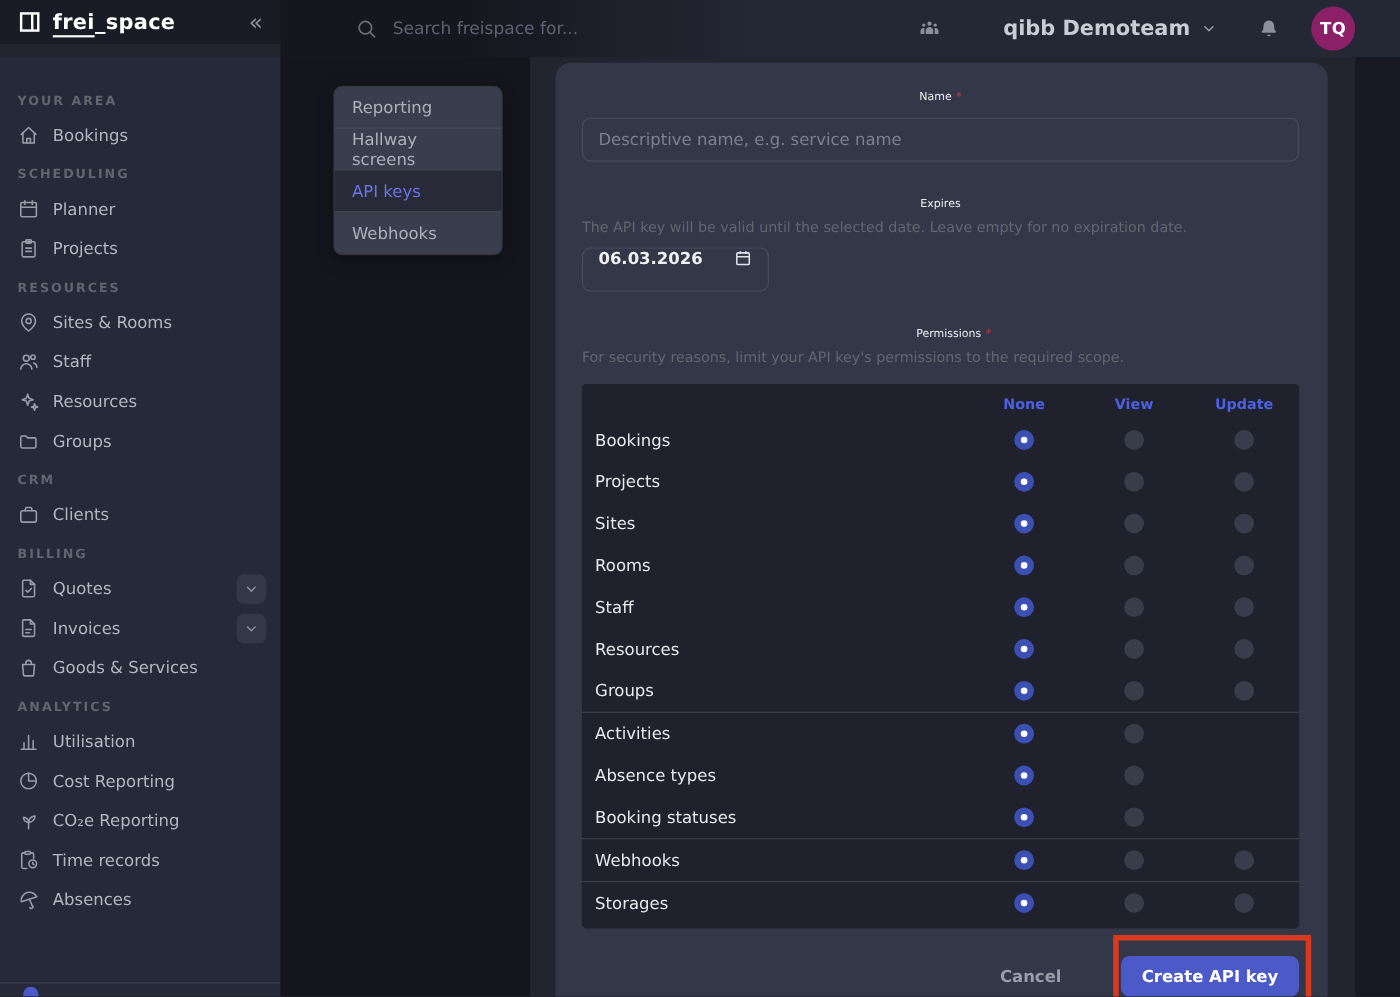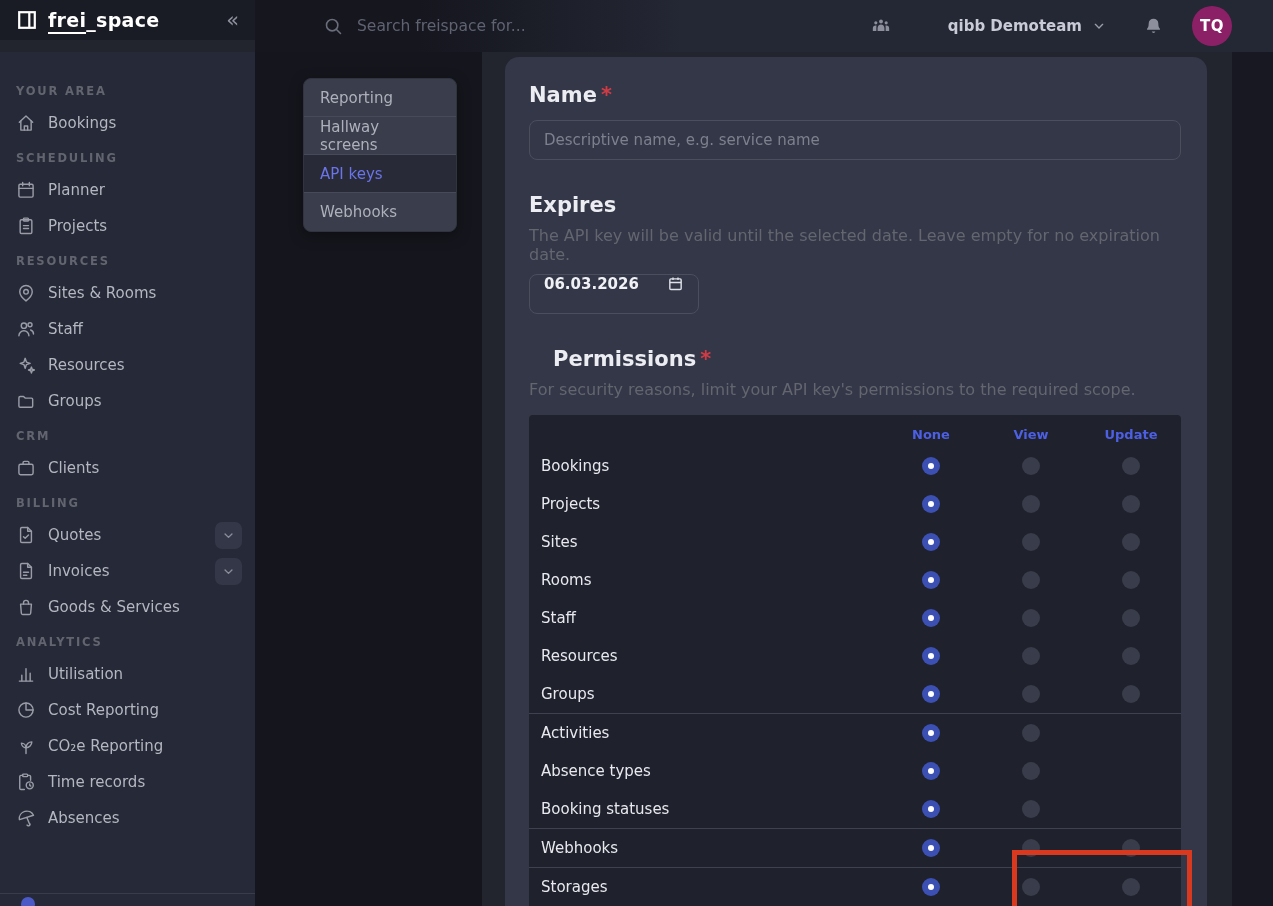--- a/index.html
+++ b/index.html
@@ -26,21 +26,21 @@
     background:linear-gradient(90deg,#15161e 0%,#15161e 16%,#242734 42%,#242734 100%);
     padding-left:68px; padding-right:41px;
   }
   .search-wrap { display:flex; align-items:center; gap:14px; color:#6a6d7a; flex:1; }
   .search-input {
     background:transparent; border:none; outline:none; color:#c9ccd6;
     font-family:inherit; font-size:15.5px; width:320px;
   }
   .search-input::placeholder { color:#5f6270; }
   .team-select { display:flex; align-items:center; gap:9px; color:#8d909c; cursor:pointer; margin-right:36px; }
-  .team-name { color:#c9ccd6; font-size:15px; font-weight:600;margin-left:48px; }
+  .team-name { color:#c9ccd6; font-size:19px; font-weight:600;margin-left:48px; }
   .team-select .chev { color:#9a9da8; }
   .bell { color:#8d909c; cursor:pointer; margin-right:28px; }
   .avatar {
     width:40px; height:40px; border-radius:50%; background:#8b2066; color:#fff;
     font-size:15px; font-weight:700; display:flex; align-items:center; justify-content:center;
     letter-spacing:.5px; cursor:pointer; flex-shrink:0;
   }
 
   
   .sidebar {
@@ -79,23 +79,23 @@
   .settings-item:last-child { border-bottom:none; }
   .settings-item.active { background:#282b37; color:#6b74e8; }
 
   
   .viewport { position:absolute; left:482px; top:52px; width:750px; height:854px; background:#22242e; }
   .right-strip { position:absolute; left:1232px; top:52px; width:41px; height:854px; background:#171822; }
   .panel {
     position:absolute; left:23px; top:5px; width:702px; height:880px;
     background:#343748; border-radius:14px 14px 0 0; padding:0 26px 0 24px;
   }
-  .field-label { color:#ecedf2; font-size:21px; font-weight:700; }
+  .field-label { color:#ecedf2; font-size:10px; font-weight:400;text-align:center; }
   .req { color:#d23b44; margin-left:4px; }
-  .help-text { color:#63666f; font-size:16px; margin-top:9px; }
+  .help-text { color:#63666f; font-size:13px; margin-top:9px; }
   .name-label { padding-top:26px; }
   .text-input {
     margin-top:13px; width:652px; height:40px; border:1px solid #4b4e5d; border-radius:8px;
     background:transparent; color:#e8e9ee; font-family:inherit; font-size:15px; padding:0 14px; outline:none;
   }
   .text-input::placeholder { color:#7d808d; }
   .expires-label { margin-top:33px; }
   .date-input {
     margin-top:10px; width:170px; height:40px; border:1px solid #4b4e5d; border-radius:8px;
     display:flex; align-items:flex-start; padding:0 14px; gap:10px; cursor:pointer;

